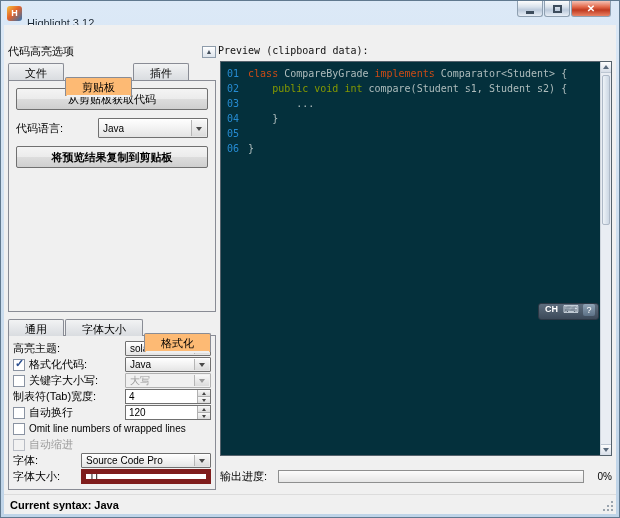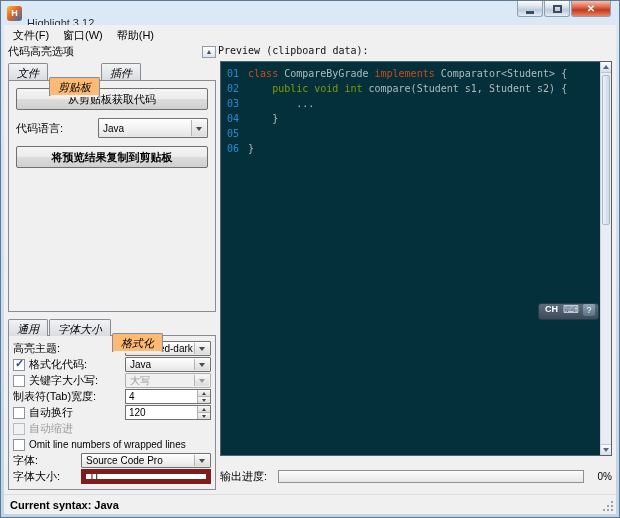--- a/index.html
+++ b/index.html
@@ -28,23 +28,23 @@
   .menubar { display: flex; align-items: center; height: 20px; padding-left: 2px; }
   .menu-item { padding: 3px 7px; cursor: default; }
 
   
   .left-panel { position: absolute; left: 4px; top: 20px; width: 208px; bottom: 24px; }
   .group-header { display: flex; align-items: center; height: 13px; }
   .collapse-btn { margin-left: auto; width: 14px; height: 12px; border: 1px solid #8e9cab;
                   background: linear-gradient(#fff,#dde4ec); font-size: 7px; line-height: 9px;
                   text-align: center; color: #44505c; cursor: pointer; }
   .tabs { display: flex; height: 19px; margin-top: 3px; position: relative; z-index: 2; }
-  .tab { padding: 2px 8px 0; margin-right: 1px; border: 1px solid #898c95; border-bottom: none;
+  .tab { padding: 2px 16px 0; margin-right: 1px; border: 1px solid #898c95; border-bottom: none;
          border-radius: 2px 2px 0 0; background: linear-gradient(#f2f3f4,#d9dce0);
-         height: 17px; margin-top: 2px; cursor: pointer; font-style: italic; }
+         height: 17px; margin-top: 2px; cursor: pointer; }
   .tab.active { background: #fdba74; height: 19px; margin-top: 16px; position: relative; }
   .tab.active::after { content: ""; position: absolute; left: 1px; right: 1px; bottom: -1px; height: 2px; background: #f0f0f0; }
   .panel-box { border: 1px solid #898c95; background: #f0f0f0; padding: 7px 7px; position: relative; z-index: 1; }
   .source-box { height: 232px; }
   .lower-tabs { margin-top: 5px; }
   .lower-box { position: absolute; left: 0; right: 0; top: 290px; bottom: 0;
                border: 1px solid #898c95; background: #f0f0f0; padding: 5px 4px; z-index: 1; }
 
   .btn { display: block; width: 100%; height: 22px; border: 1px solid #707070; border-radius: 2px;
          background: linear-gradient(#f4f4f4,#ebebeb 50%,#dddddd 50%,#cfcfcf);
@@ -165,25 +165,20 @@
     <div class="win-btn">
         <span class="max-glyph"></span>
       </div>
     <div class="win-btn close">
         <span>✕</span>
       </div>
   </div>
 
   <div class="client">
 
-    <div class="menubar">
-      <div class="menu-item">文件(F)</div>
-      <div class="menu-item">窗口(W)</div>
-      <div class="menu-item">帮助(H)</div>
-    </div>
 
     <div class="left-panel">
       <div class="group-header">
         <span>代码高亮选项</span>
         <span class="collapse-btn">▲</span>
       </div>
 
       <div class="tabs">
         <div class="tab">文件</div>
         <div class="tab active">剪贴板</div>
@@ -255,27 +250,27 @@
           <div class="spin">
             <input value="120" style="">
             <span class="btns">
               <span class="sb up"></span>
               <span class="sb down"></span>
             </span>
           </div>
         </div>
 
         <div class="opt-row">
+          <span class="checkbox"></span>
+          <span class="opt-label small">Omit line numbers of wrapped lines</span>
+        </div>
+
+        <div class="opt-row">
           <span class="checkbox disabled"></span>
           <span class="opt-label disabled">自动缩进</span>
-        </div>
-
-        <div class="opt-row">
-          <span class="checkbox"></span>
-          <span class="opt-label small">Omit line numbers of wrapped lines</span>
         </div>
 
         <div class="opt-row">
           <span class="opt-label">字体:</span>
           <div class="combo wide">
             <span>Source Code Pro</span>
             <span class="arrow"></span>
           </div>
         </div>
 

